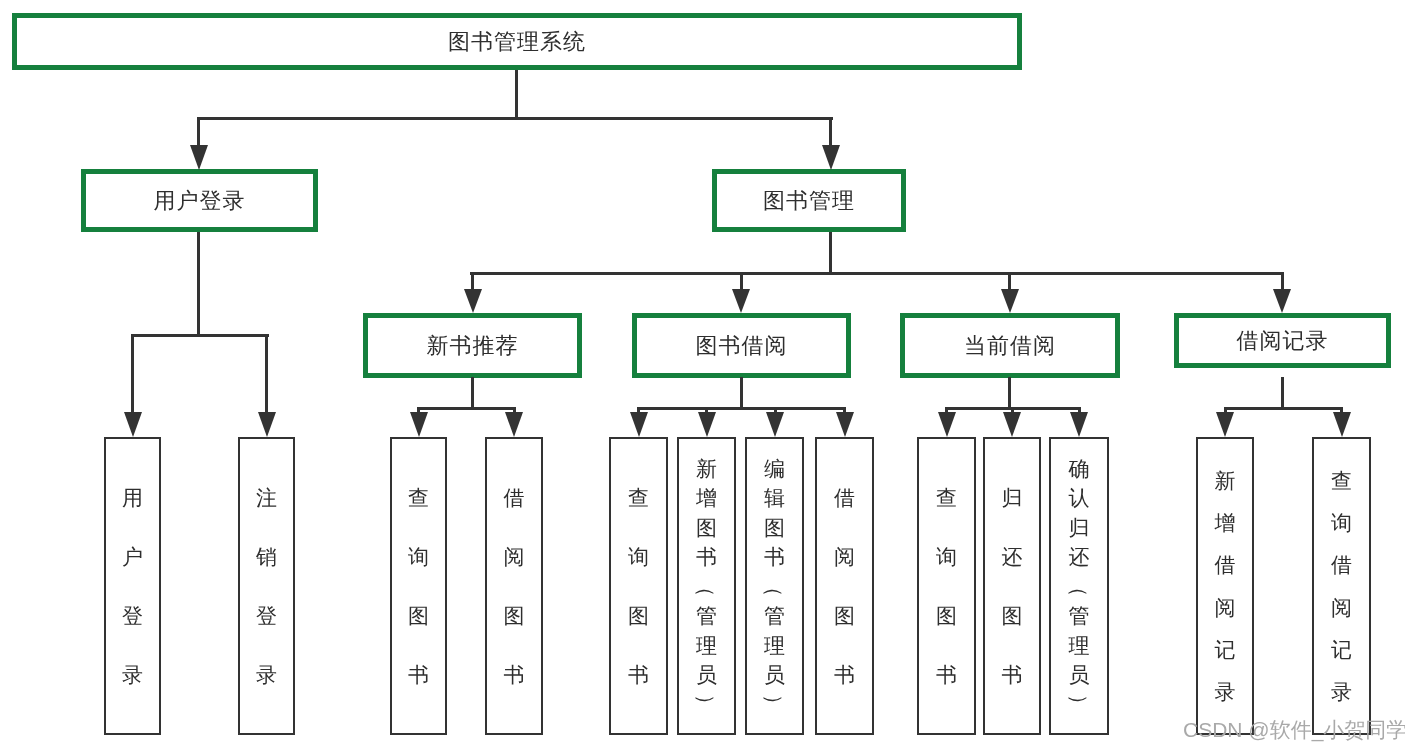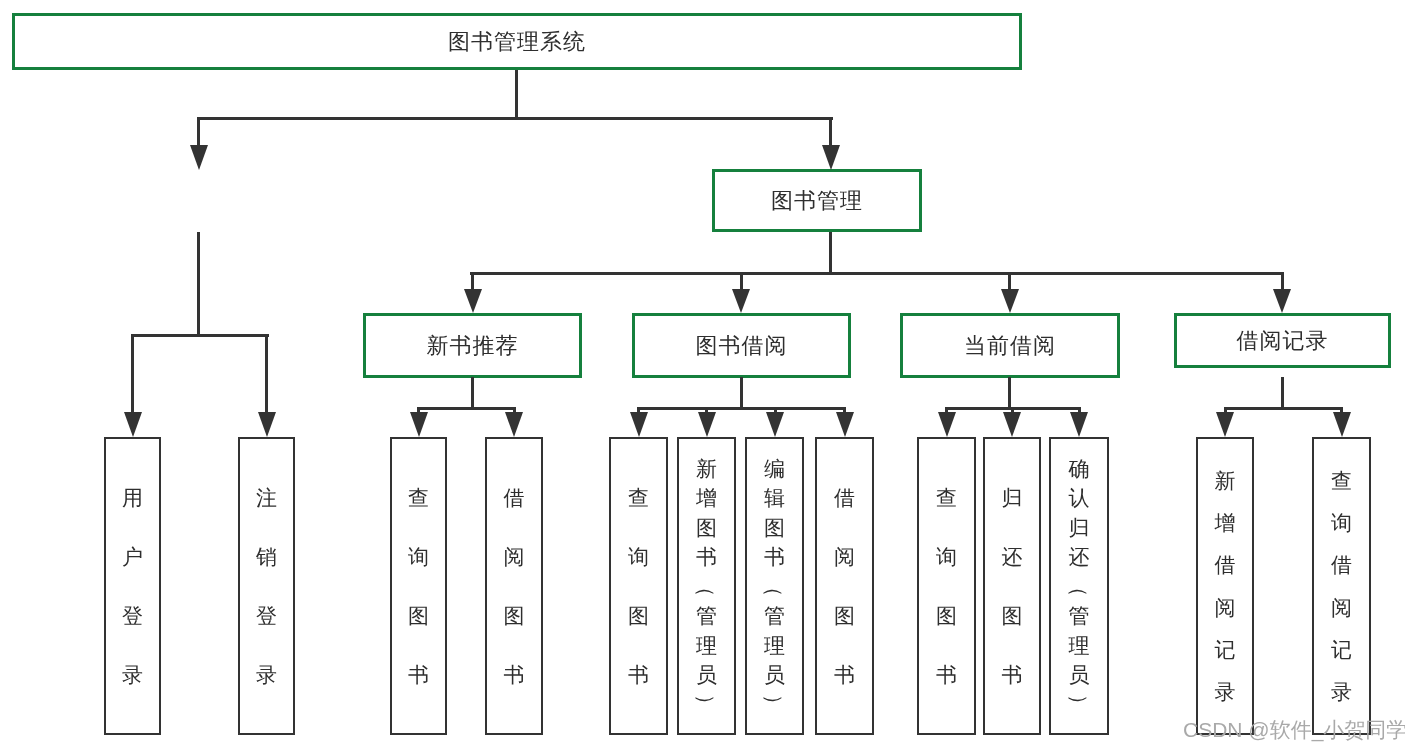--- a/index.html
+++ b/index.html
@@ -8,21 +8,21 @@
     width:1405px;height:747px;
     background:#ffffff;
     font-family:"Liberation Sans", sans-serif;
     color:#333333;
     overflow:hidden;
   }
   .node{
     position:absolute;
     box-sizing:border-box;
     background:#ffffff;
-    border:3px solid #15803d;
+    border:5px solid #15803d;
     display:flex;align-items:center;justify-content:center;
     font-size:22px;
     letter-spacing:1px;
     color:#2e2e2e;
   }
   .leaf{
     position:absolute;
     box-sizing:border-box;
     background:#ffffff;
     border:2px solid #333333;
@@ -57,21 +57,24 @@
 </style>
 </head>
 <body>
 
 <div id="canvas">
 
   <div class="node" style="left:12px;top:13px;width:1010px;height:57px;">
     <span>图书管理系统</span>
   </div>
 
-  <div class="node" style="left:712px;top:169px;width:210px;height:63px;">
+  <div class="node" style="left:81px;top:169px;width:237px;height:63px;">
+    <span>用户登录</span>
+  </div>
+  <div class="node" style="left:712px;top:169px;width:194px;height:63px;">
     <span>图书管理</span>
   </div>
 
   <div class="node" style="left:632px;top:313px;width:219px;height:65px;">
     <span>图书借阅</span>
   </div>
   <div class="node" style="left:363px;top:313px;width:219px;height:65px;">
     <span>新书推荐</span>
   </div>
   <div class="node" style="left:900px;top:313px;width:220px;height:65px;align-items:center;">

